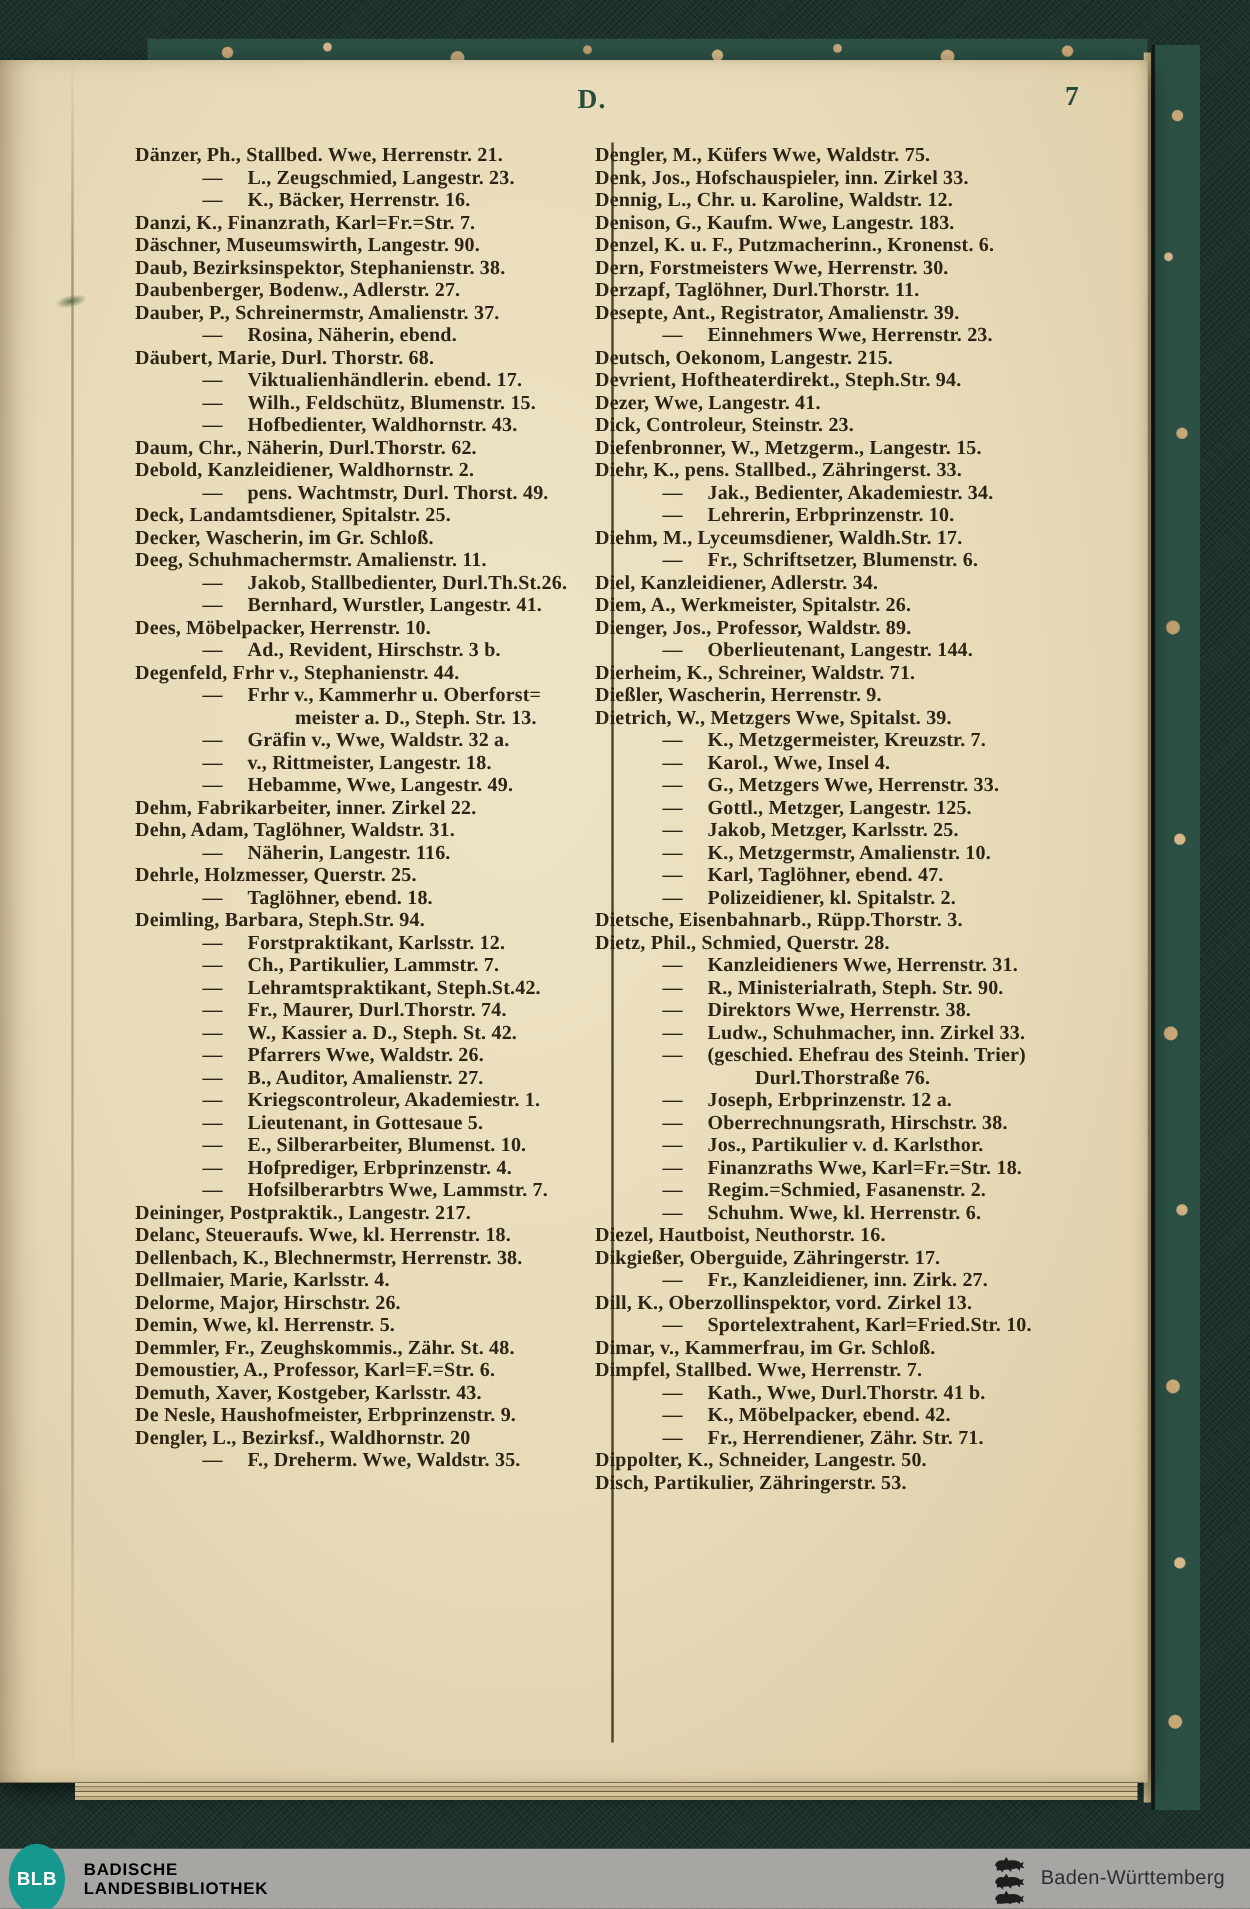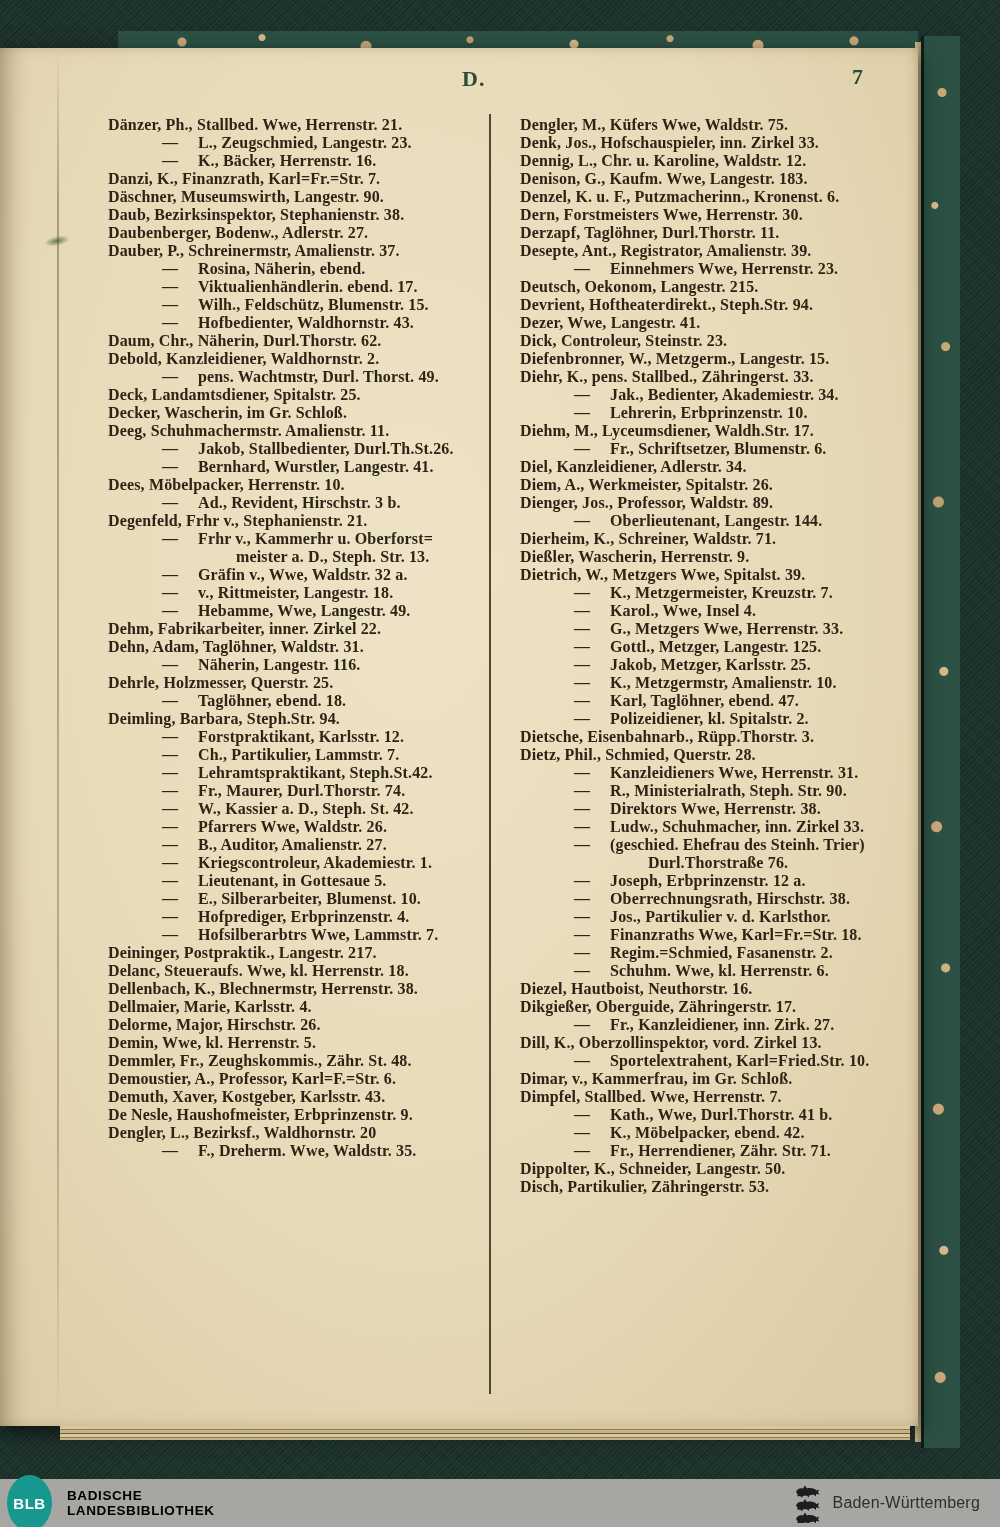--- a/index.html
+++ b/index.html
@@ -69,21 +69,21 @@
   }
   .page-number{
     position:absolute; left:852px; top:16px;
     font:700 22px "Liberation Serif", serif; color:#2b4a3a;
   }
   .col{
     position:absolute; top:68px; height:1278px; overflow:hidden;
     color:#2d2415;
   }
   .col-left{ left:108px; width:382px; }
-  .col-right{ left:520px; width:388px; }
+  .col-right{ left:476px; width:388px; }
   .divider{
     position:absolute; left:489px; top:66px; width:2px; height:1280px;
     background:#372c1d; opacity:.85;
   }
   .line{
     white-space:nowrap; line-height:21.25px;
     font:700 16px "Liberation Serif", serif; letter-spacing:.15px;
   }
   .line .dash{ display:inline-block; width:56px; text-align:center; }
   .line.dashed{ padding-left:34px; }
@@ -128,34 +128,35 @@
     <div class="col col-left" id="col-left">
         <div class="line"><span>Dänzer, Ph., Stallbed. Wwe, Herrenstr. 21.</span></div>
         <div class="line dashed"><span class="dash">—</span><span>L., Zeugschmied, Langestr. 23.</span></div>
         <div class="line dashed"><span class="dash">—</span><span>K., Bäcker, Herrenstr. 16.</span></div>
         <div class="line"><span>Danzi, K., Finanzrath, Karl=Fr.=Str. 7.</span></div>
         <div class="line"><span>Däschner, Museumswirth, Langestr. 90.</span></div>
         <div class="line"><span>Daub, Bezirksinspektor, Stephanienstr. 38.</span></div>
         <div class="line"><span>Daubenberger, Bodenw., Adlerstr. 27.</span></div>
         <div class="line"><span>Dauber, P., Schreinermstr, Amalienstr. 37.</span></div>
         <div class="line dashed"><span class="dash">—</span><span>Rosina, Näherin, ebend.</span></div>
+        <div class="line"><span>Däubert, Marie, Durl. Thorstr. 68.</span></div>
         <div class="line dashed"><span class="dash">—</span><span>Viktualienhändlerin. ebend. 17.</span></div>
         <div class="line dashed"><span class="dash">—</span><span>Wilh., Feldschütz, Blumenstr. 15.</span></div>
         <div class="line dashed"><span class="dash">—</span><span>Hofbedienter, Waldhornstr. 43.</span></div>
         <div class="line"><span>Daum, Chr., Näherin, Durl.Thorstr. 62.</span></div>
         <div class="line"><span>Debold, Kanzleidiener, Waldhornstr. 2.</span></div>
         <div class="line dashed"><span class="dash">—</span><span>pens. Wachtmstr, Durl. Thorst. 49.</span></div>
         <div class="line"><span>Deck, Landamtsdiener, Spitalstr. 25.</span></div>
         <div class="line"><span>Decker, Wascherin, im Gr. Schloß.</span></div>
         <div class="line"><span>Deeg, Schuhmachermstr. Amalienstr. 11.</span></div>
         <div class="line dashed"><span class="dash">—</span><span>Jakob, Stallbedienter, Durl.Th.St.26.</span></div>
         <div class="line dashed"><span class="dash">—</span><span>Bernhard, Wurstler, Langestr. 41.</span></div>
         <div class="line"><span>Dees, Möbelpacker, Herrenstr. 10.</span></div>
         <div class="line dashed"><span class="dash">—</span><span>Ad., Revident, Hirschstr. 3 b.</span></div>
-        <div class="line"><span>Degenfeld, Frhr v., Stephanienstr. 21.</span></div>
+        <div class="line"><span>Degenfeld, Frhr v., Stephanienstr. 44.</span></div>
         <div class="line dashed"><span class="dash">—</span><span>Frhr v., Kammerhr u. Oberforst=</span></div>
         <div class="line cont"><span>meister a. D., Steph. Str. 13.</span></div>
         <div class="line dashed"><span class="dash">—</span><span>Gräfin v., Wwe, Waldstr. 32 a.</span></div>
         <div class="line dashed"><span class="dash">—</span><span>v., Rittmeister, Langestr. 18.</span></div>
         <div class="line dashed"><span class="dash">—</span><span>Hebamme, Wwe, Langestr. 49.</span></div>
         <div class="line"><span>Dehm, Fabrikarbeiter, inner. Zirkel 22.</span></div>
         <div class="line"><span>Dehn, Adam, Taglöhner, Waldstr. 31.</span></div>
         <div class="line dashed"><span class="dash">—</span><span>Näherin, Langestr. 116.</span></div>
         <div class="line"><span>Dehrle, Holzmesser, Querstr. 25.</span></div>
         <div class="line dashed"><span class="dash">—</span><span>Taglöhner, ebend. 18.</span></div>

